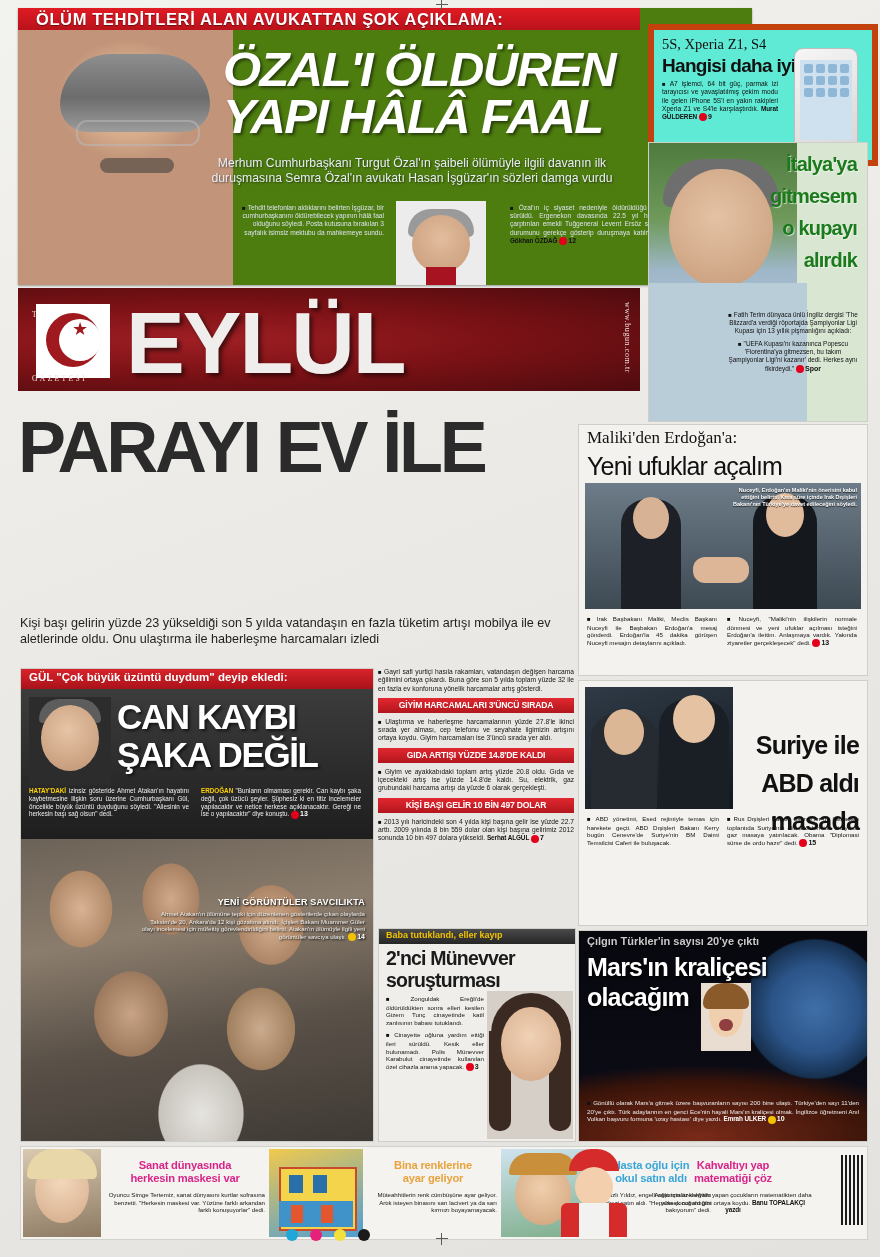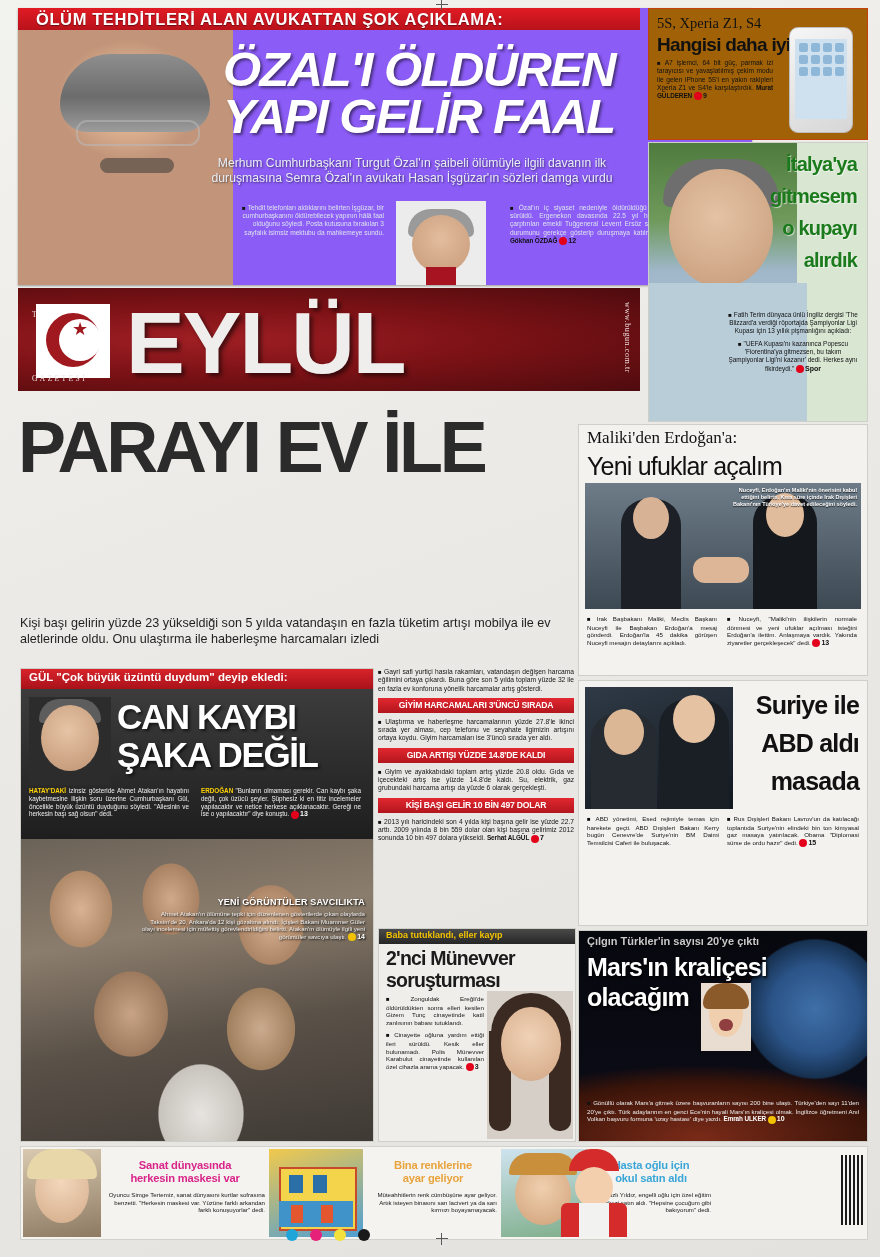--- a/index.html
+++ b/index.html
@@ -12,21 +12,21 @@
   .pg{display:inline-block;width:8px;height:8px;border-radius:50%;background:#e2001a;color:#fff;font-size:5.5px;line-height:8px;text-align:center;vertical-align:middle;}
   .pgnum{font-weight:bold;font-size:7px;color:#111;margin-left:1px;}
   .byline{font-weight:bold;font-size:6.4px;color:#111;letter-spacing:-0.1px;}
 
   
   .paper{position:absolute;left:0;top:0;width:880px;height:1257px;
          background:linear-gradient(160deg,#f2f2ef 0%,#eceae6 40%,#e4e2de 100%);}
   .crop-mark{position:absolute;background:#5a5a5a;}
 
   
-  #topbox{left:18px;top:8px;width:734px;height:277px;background:#8b5cf6;overflow:hidden;
+  #topbox{left:18px;top:8px;width:734px;height:277px;background:#4d7c0f;overflow:hidden;
           box-shadow:0 1px 2px rgba(0,0,0,.35);}
   #topbox .kicker{position:absolute;left:0;top:0;width:622px;height:22px;
       background:linear-gradient(180deg,#e01b24,#b9121b);}
   #topbox .kicker span{display:block;color:#fff;font-size:16.5px;font-weight:bold;
       letter-spacing:.6px;padding:2px 0 0 18px;white-space:nowrap;
       text-shadow:0 1px 1px rgba(0,0,0,.45);}
   #ozalphoto{left:0;top:22px;width:215px;height:255px;
      background:
        radial-gradient(ellipse 70px 60px at 110px 70px,#e8c4a8 0%,#d8ad8c 58%,#c2957a 100%),
        radial-gradient(ellipse 120px 80px at 105px 195px,#e3bda0,#c99b7d 70%),
@@ -44,21 +44,21 @@
   .topcol{position:absolute;top:196px;width:152px;color:#dbe3ee;font-size:6.6px;line-height:8.2px;text-align:justify;}
   #topcolL{left:214px;text-align:right;}
   #topcolR{left:492px;}
   #isguzar{left:378px;top:193px;width:90px;height:88px;background:#ececec;overflow:hidden;}
   #isguzar .face{position:absolute;left:16px;top:14px;width:58px;height:58px;border-radius:50%;
      background:radial-gradient(circle at 50% 40%,#e2bd9d,#c79a79);}
   #isguzar .hair{position:absolute;left:12px;top:8px;width:66px;height:28px;border-radius:33px 33px 8px 8px;background:#9a9a9a;}
   #isguzar .tie{position:absolute;left:30px;top:66px;width:30px;height:22px;background:#a81322;}
 
   
-  #phonebox{left:648px;top:8px;width:218px;height:130px;background:#a16207;border:1px solid #c2410c;overflow:hidden;}
+  #phonebox{left:648px;top:24px;width:218px;height:130px;background:#5eead4;border:6px solid #c2410c;overflow:hidden;}
   #phonebox .k{position:absolute;left:8px;top:6px;font-family:"Liberation Serif",serif;font-size:14.5px;color:#111;}
   #phonebox .h{position:absolute;left:8px;top:25px;font-size:19px;font-weight:bold;color:#111;letter-spacing:-.7px;}
   #phonebox .body{position:absolute;left:8px;top:50px;width:116px;font-size:6.6px;line-height:8.3px;text-align:justify;color:#111;}
   #iphone{left:140px;top:18px;width:62px;height:104px;border-radius:9px;
      background:linear-gradient(150deg,#f6f6f6,#d6d6d6);border:1px solid #bdbdbd;}
   #iphone .scr{position:absolute;left:5px;top:11px;width:52px;height:80px;background:#cfe0ef;}
   #iphone .app{position:absolute;width:9px;height:9px;border-radius:2px;background:#8fb8d8;}
 
   
   #terimbox{left:648px;top:142px;width:218px;height:278px;background:#d8e6d2;border:1px solid #cfcfc9;overflow:hidden;}
@@ -156,21 +156,21 @@
   #malikicapbox{left:148px;top:62px;width:130px;}
   #malikicapbox p{margin:0;color:#fff;font-size:5.5px;line-height:6.8px;text-align:right;font-weight:bold;text-shadow:0 1px 1px rgba(0,0,0,.8);}
   .malcol{position:absolute;top:190px;width:130px;font-size:6.2px;line-height:7.7px;color:#141414;text-align:justify;}
 
   #suriyebox{left:578px;top:680px;width:288px;height:244px;background:#f3f2ef;border:1px solid #cfcfc9;overflow:hidden;}
   #suriyephoto{left:6px;top:6px;width:148px;height:122px;background:linear-gradient(160deg,#2f3a46,#121820);overflow:hidden;}
   #suriyephoto .p1{position:absolute;left:6px;top:26px;width:66px;height:96px;background:#262b31;border-radius:26px 26px 0 0;}
   #suriyephoto .p1 .hd{position:absolute;left:13px;top:-4px;width:40px;height:46px;border-radius:20px/23px;background:#dcb795;}
   #suriyephoto .p2{position:absolute;left:74px;top:12px;width:70px;height:110px;background:#1a1f25;border-radius:28px 28px 0 0;}
   #suriyephoto .p2 .hd{position:absolute;left:14px;top:-4px;width:42px;height:48px;border-radius:21px/24px;background:#e5c2a2;}
-  .suriyeh{position:absolute;right:8px;color:#111;font-weight:bold;font-size:25px;letter-spacing:-.8px;text-align:right;}
+  .suriyeh{position:absolute;right:8px;color:#111;font-weight:bold;font-size:25px;letter-spacing:-.8px;text-align:right;margin-top:40px;}
   .surcol{position:absolute;top:134px;width:132px;font-size:6.2px;line-height:7.7px;color:#141414;text-align:justify;}
 
   #marsbox{left:578px;top:930px;width:288px;height:210px;background:#0a0a12;border:1px solid #cfcfc9;overflow:hidden;}
   #marsbg{left:0;top:0;width:288px;height:210px;
      background:
        radial-gradient(circle 104px at 236px 78px,#3f6fa8 0%,#2b5488 42%,#16304f 66%,transparent 68%),
        radial-gradient(ellipse 300px 90px at 120px 206px,#7a2a18 0%,#3a1409 60%,transparent 80%),
        linear-gradient(180deg,#07070e,#0d0d18);}
   #marskick{position:absolute;left:8px;top:4px;color:#c9c9c9;font-size:11px;font-weight:bold;text-shadow:0 1px 2px #000;}
   .marsh{position:absolute;left:8px;color:#fff;font-weight:bold;font-size:25px;letter-spacing:-.8px;text-shadow:1px 2px 3px #000;}
@@ -200,21 +200,21 @@
   <div class="abs" id="topbox">
     <div class="abs" id="ozalphoto">
       <div class="abs" id="ozalhair"></div>
       <div class="abs" id="ozalglass"></div>
       <div class="abs" id="ozalstache"></div>
     </div>
     <div class="kicker">
       <span>ÖLÜM TEHDİTLERİ ALAN AVUKATTAN ŞOK AÇIKLAMA:</span>
     </div>
     <div class="toph" id="toph1">ÖZAL'I ÖLDÜREN</div>
-    <div class="toph" id="toph2">YAPI GELİR FAAL</div>
+    <div class="toph" id="toph2">YAPI HÂLÂ FAAL</div>
     <div id="topsub">Merhum Cumhurbaşkanı Turgut Özal'ın şaibeli ölümüyle ilgili davanın ilk duruşmasına Semra Özal'ın avukatı Hasan İşgüzar'ın sözleri damga vurdu</div>
     <div class="topcol" id="topcolL">
       <span class="sq"></span><span>Tehdit telefonları aldıklarını belirten İşgüzar, bir cumhurbaşkanını öldürebilecek yapının hâlâ faal olduğunu söyledi. Posta kutusuna bırakılan 3 sayfalık isimsiz mektubu da mahkemeye sundu.</span>
     </div>
     <div class="abs" id="isguzar">
       <div class="hair"></div>
       <div class="face"></div>
       <div class="tie"></div>
     </div>
     <div class="topcol" id="topcolR">
@@ -465,20 +465,30 @@
       </div>
       <div class="bt" style="left:0;top:44px;width:120px">Nazlı Yıldız, engelli oğlu için özel eğitim merkezi satın aldı. "Hepsine çocuğum gibi bakıyorum" dedi.</div>
     </div>
 
     <div class="bph" style="left:524px;width:96px;background:transparent;">
       <div style="position:absolute;left:24px;top:0px;width:50px;height:22px;border-radius:25px 25px 0 0;background:#d62b2b;"></div>
       <div style="position:absolute;left:30px;top:18px;width:38px;height:40px;border-radius:19px/20px;background:#f3cfae;"></div>
       <div style="position:absolute;left:16px;top:54px;width:66px;height:34px;background:#d62b2b;border-radius:6px 6px 0 0;"></div>
       <div style="position:absolute;left:34px;top:54px;width:30px;height:34px;background:#f2f2f0;"></div>
     </div>
+    <div class="bcell" style="left:632px;width:160px">
+      <div class="bh" style="left:0;top:12px;width:160px">
+        <div style="color:#d9258a">Kahvaltıyı yap</div>
+        <div style="color:#d9258a">matematiği çöz</div>
+      </div>
+      <div class="bt" style="left:0;top:44px;width:160px;text-align:center">
+        <span>Araştırmalar kahvaltı yapan çocukların matematikten daha yüksek not aldığını ortaya koydu.</span>
+        <b class="byline">Banu TOPALAKÇI yazdı</b>
+      </div>
+    </div>
 
     <div id="barcode" style="position:absolute;right:4px;top:8px;"></div>
   </div>
 
   <div id="cmyk">
     <i style="left: 0px; background: rgb(31, 165, 216);"></i>
     <i style="left: 24px; background: rgb(229, 33, 122);"></i>
     <i style="left: 48px; background: rgb(244, 224, 58);"></i>
     <i style="left: 72px; background: rgb(26, 26, 26);"></i>
   </div>

